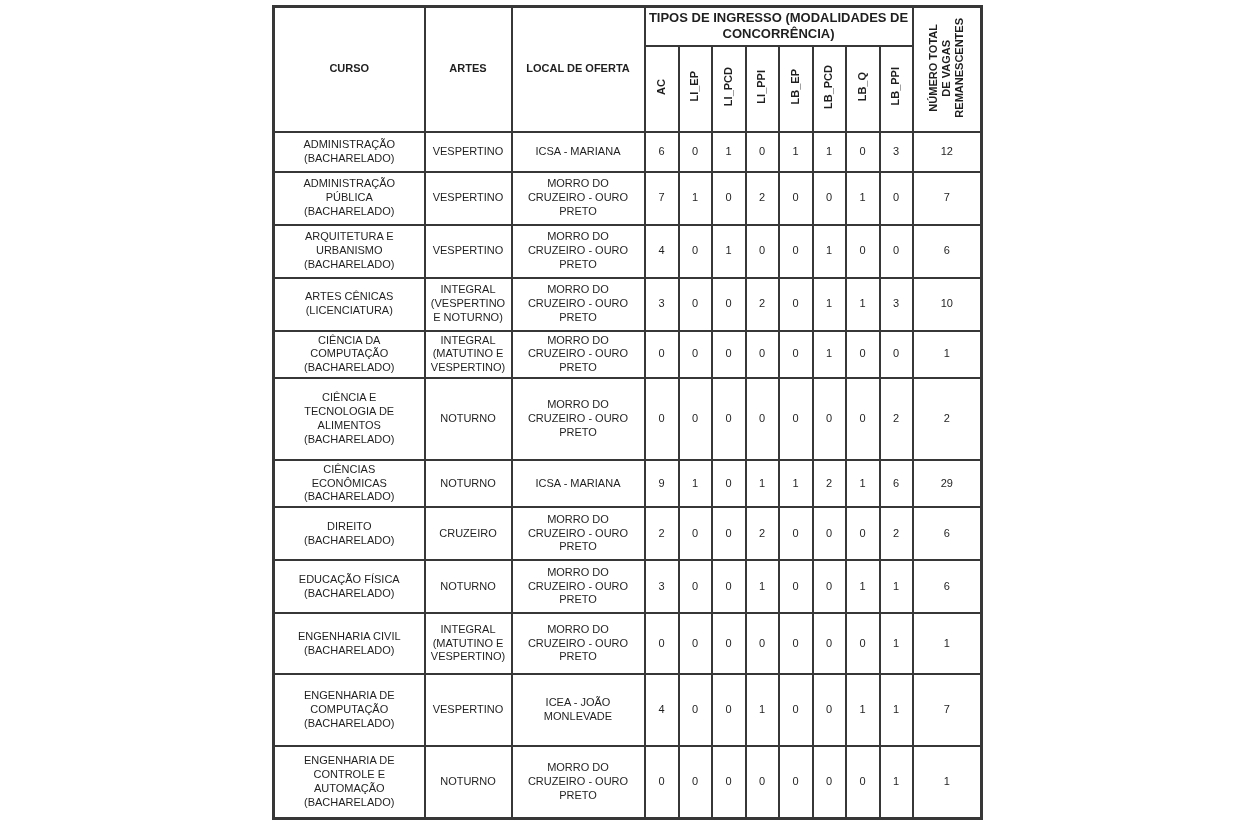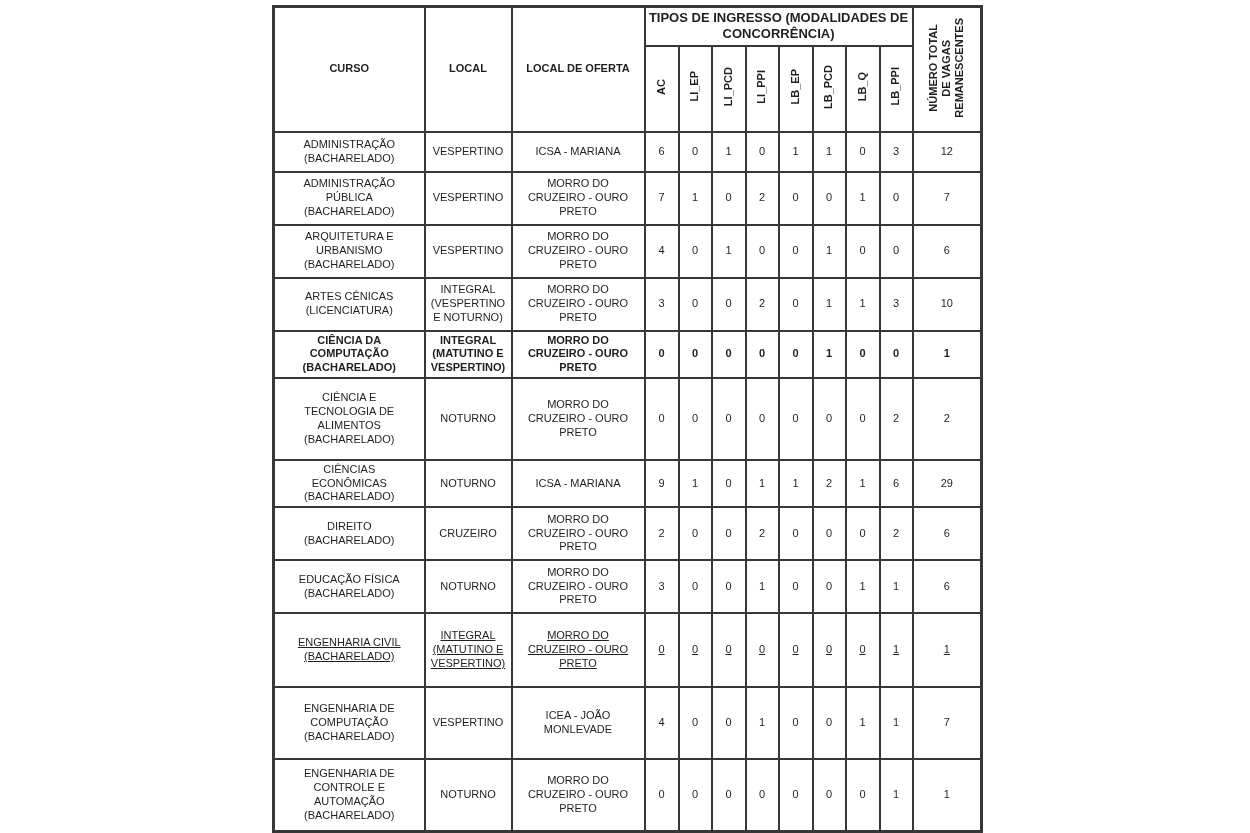--- a/index.html
+++ b/index.html
@@ -43,24 +43,24 @@
     display: inline-block;
     writing-mode: vertical-rl;
     transform: rotate(180deg);
     white-space: pre-line;
     font-weight: bold;
     font-size: 11px;
     line-height: 1.2;
   }
   tbody tr { height: 53px; }
   tbody tr:nth-child(1)  { height: 40px; }
-  tbody tr:nth-child(5)  { height: 36px; font-weight: bold; }
+  tbody tr:nth-child(5)  { height: 36px; }
   tbody tr:nth-child(6)  { height: 82px; }
   tbody tr:nth-child(7)  { height: 40px; }
-  tbody tr:nth-child(10) { height: 74px; text-decoration: underline; }
+  tbody tr:nth-child(10) { height: 61px; }
   tbody tr:nth-child(11) { height: 72px; }
   tbody tr:nth-child(12) { height: 72px; }
 </style>
 </head>
 <body>
 
 <div class="page">
   <table class="vac-table">
     <colgroup>
       <col style="width:151px">
@@ -72,21 +72,21 @@
         <col style="width:33px">
       <col style="width:34px">
         <col style="width:33px">
         <col style="width:34px">
         <col style="width:33px">
       <col style="width:69px">
     </colgroup>
     <thead>
       <tr class="top-row">
         <th rowspan="2" class="text-cell">CURSO</th>
-        <th rowspan="2" class="text-cell">LOCAL</th>
+        <th rowspan="2" class="text-cell">ARTES</th>
         <th rowspan="2" class="text-cell">LOCAL DE OFERTA</th>
         <th colspan="8" class="tipos-cell">TIPOS DE INGRESSO (MODALIDADES DE
 CONCORRÊNCIA)</th>
         <th rowspan="2">
           <div class="vtext">NÚMERO TOTAL
 DE VAGAS
 REMANESCENTES</div>
         </th>
       </tr>
       <tr class="mod-row" id="modalidades-row">

